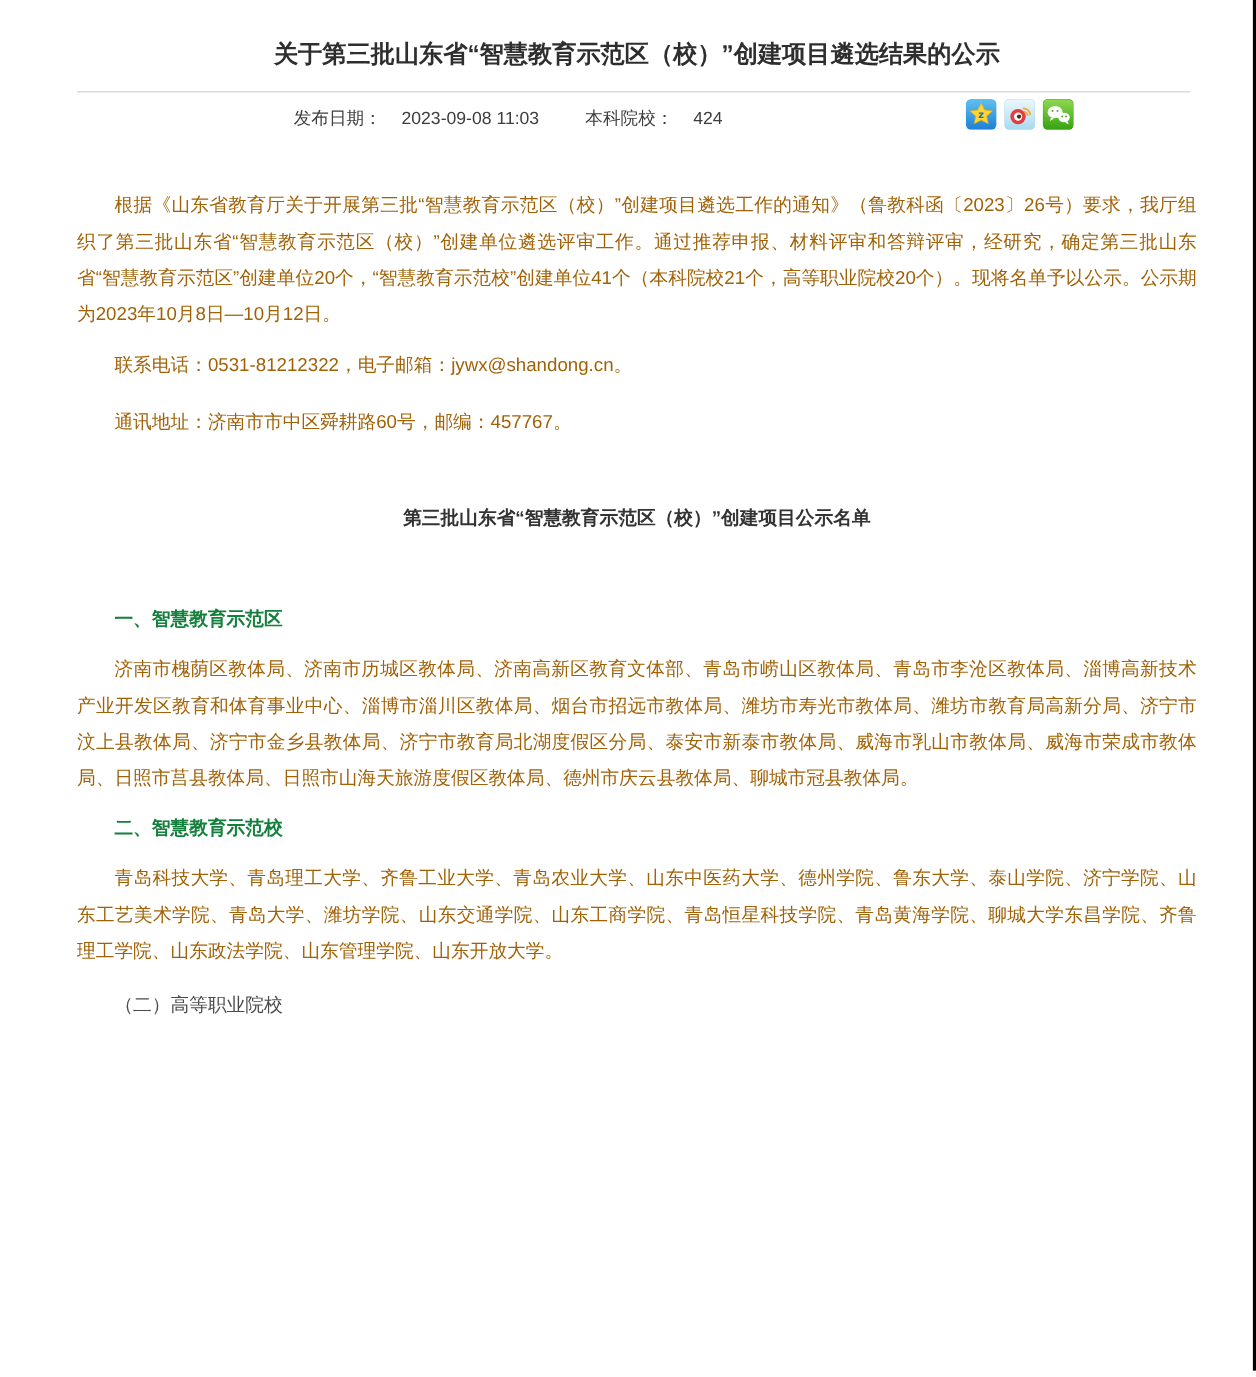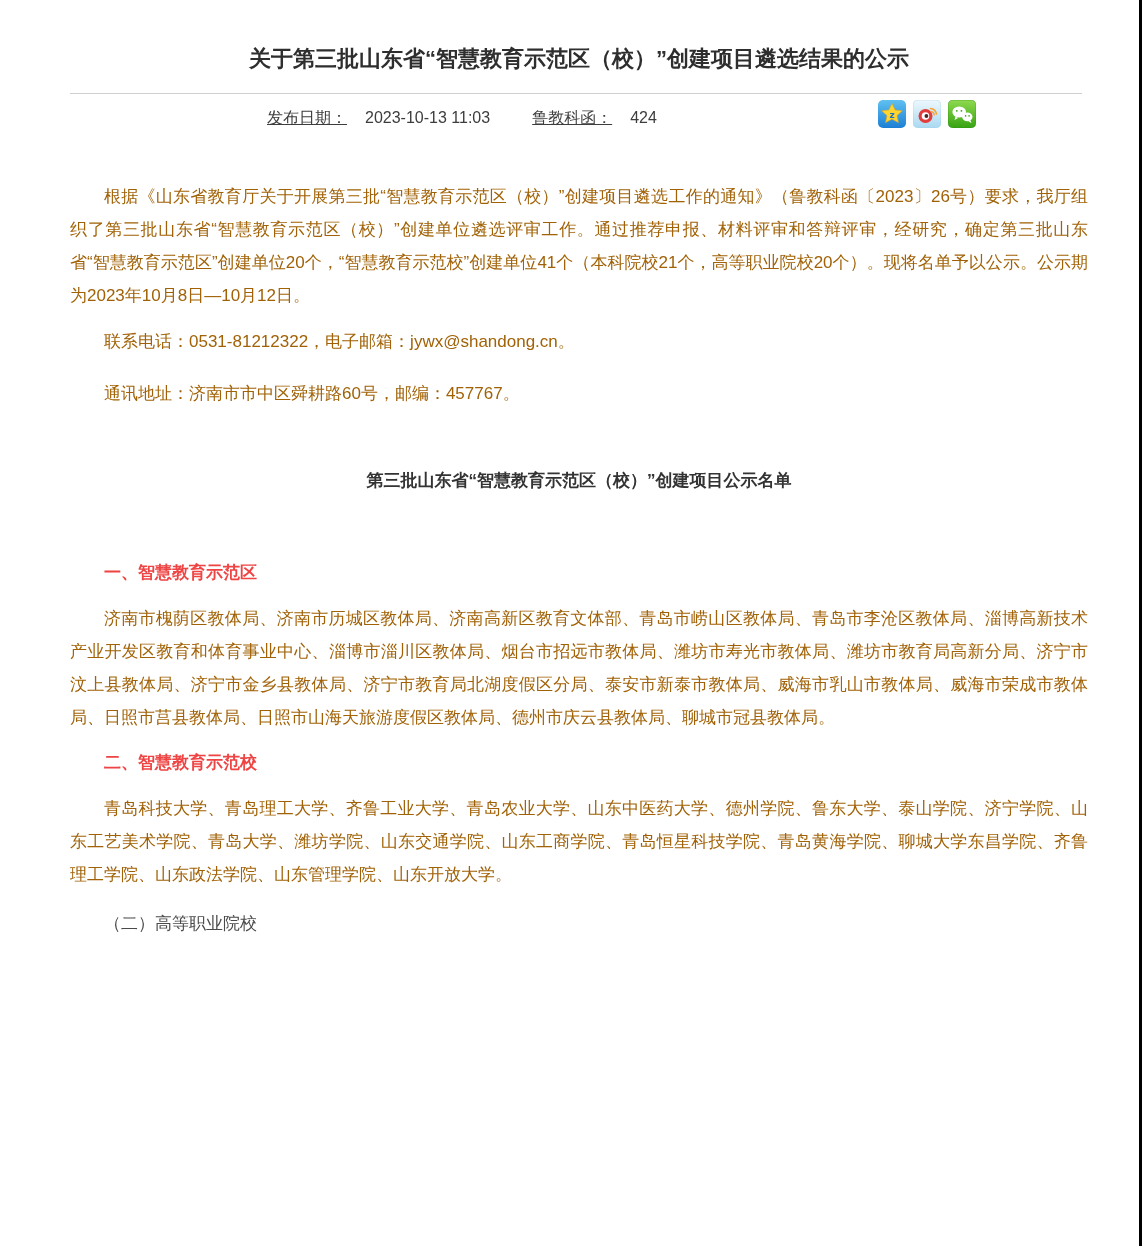--- a/index.html
+++ b/index.html
@@ -18,40 +18,40 @@
     background: #000000;
   }
   .article {
     padding: 34px 54px 0 70px;
   }
   .page-title {
     text-align: center;
     font-size: 22px;
     font-weight: bold;
     color: #2e2e2e;
-    margin: 10px;
+    margin: 0;
     line-height: 30px;
   }
   .title-divider {
     border: none;
     border-top: 1px solid #cfcfcf;
     margin: 19px 6px 0 0;
   }
   .meta-row {
     position: relative;
     height: 42px;
     margin-top: 4px;
   }
   .meta-text {
     position: absolute;
     left: 197px; top: 10px;
     font-size: 16px;
     color: #3d3d3d;
   }
-  .meta-text .label { color: #3d3d3d; text-decoration: underline; }
+  .meta-text .label { color: #3d3d3d; }
   .meta-gap { display: inline-block; width: 42px; }
   .meta-small-gap { display: inline-block; width: 18px; }
   .share-bar {
     position: absolute;
     right: 112px; top: 2px;
     display: flex;
     gap: 7px;
   }
   .share-btn {
     width: 28px; height: 28px;
@@ -73,21 +73,21 @@
     text-align: center;
     font-size: 17px;
     font-weight: bold;
     color: #333333;
     margin: 56px 0 0 0;
     line-height: 30px;
   }
   .section-title {
     font-size: 17px;
     font-weight: bold;
-    color: #ef4444;
+    color: #15803d;
     text-indent: 2em;
     margin: 62px 0 14px 0;
     line-height: 30px;
   }
   .section-title.second { margin-top: 14px; }
   .sub-title {
     font-size: 17px;
     font-weight: normal;
     color: #4a4a4a;
     text-indent: 2em;
@@ -99,21 +99,21 @@
 <body>
 
 <div class="article">
 
   <h1 class="page-title">关于第三批山东省“智慧教育示范区（校）”创建项目遴选结果的公示</h1>
 
   <hr class="title-divider">
 
   <div class="meta-row">
     <div class="meta-text">
-      <span class="label">发布日期：</span><span class="meta-small-gap"></span><span>2023-10-13 11:03</span><span class="meta-gap"></span><span class="label">鲁教科函：</span><span class="meta-small-gap"></span><span>424</span>
+      <span class="label">发布日期：</span><span class="meta-small-gap"></span><span>2023-09-08 11:03</span><span class="meta-gap"></span><span class="label">本科院校：</span><span class="meta-small-gap"></span><span>424</span>
     </div>
 
     <div class="share-bar">
       <button class="share-btn" title="">
         <span>
           <svg width="28" height="28" viewBox="0 0 28 28">
             <defs>
               <linearGradient id="qzbg" x1="0" y1="0" x2="0" y2="1">
                 <stop offset="0" stop-color="#5fc1f0"></stop>
                   <stop offset="1" stop-color="#1c7fd4"></stop>

